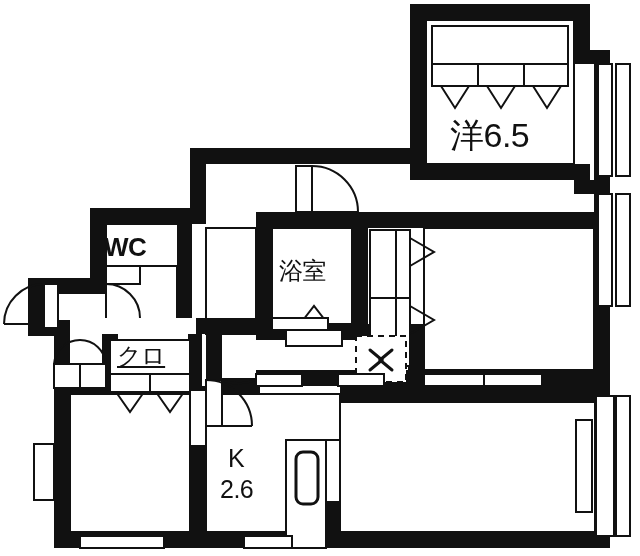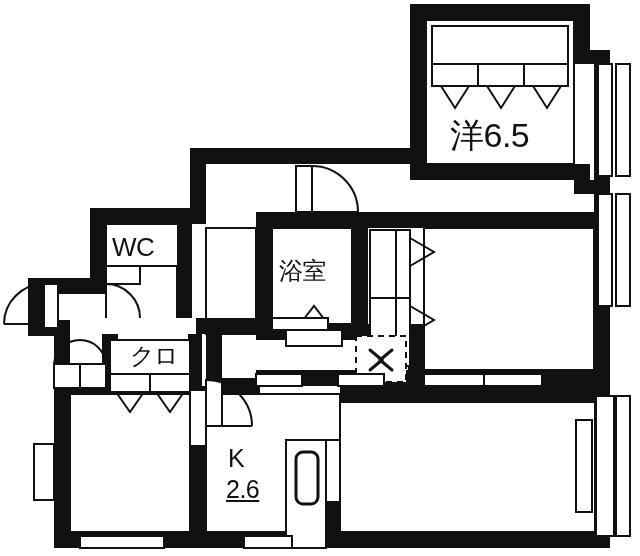--- a/index.html
+++ b/index.html
@@ -242,21 +242,21 @@
 
   </svg>
 
   <div class="room-label lbl-big" style="left:450px; top:118px;">洋6.5</div>
 
 
 
 
   <div class="room-label lbl-k" style="left:228px; top:446px;">K</div>
 
-  <div class="room-label lbl-k" style="left:226px; top:477px;text-decoration:underline;">2.6</div>
+  <div class="room-label lbl-k" style="left:220px; top:477px;">2.6</div>
 
   <div class="room-label lbl-small" style="left:279px; top:259px;">浴室</div>
 
-  <div class="room-label lbl-mid" style="left:112px; top:234px;">WC</div>
-
-  <div class="room-label lbl-small" style="left:130px; top:344px;">クロ</div>
+  <div class="room-label lbl-mid" style="left:104px; top:234px;font-weight:bold;">WC</div>
+
+  <div class="room-label lbl-small" style="left:117px; top:344px;text-decoration:underline;">クロ</div>
 
 </div>
 
 </body></html>

